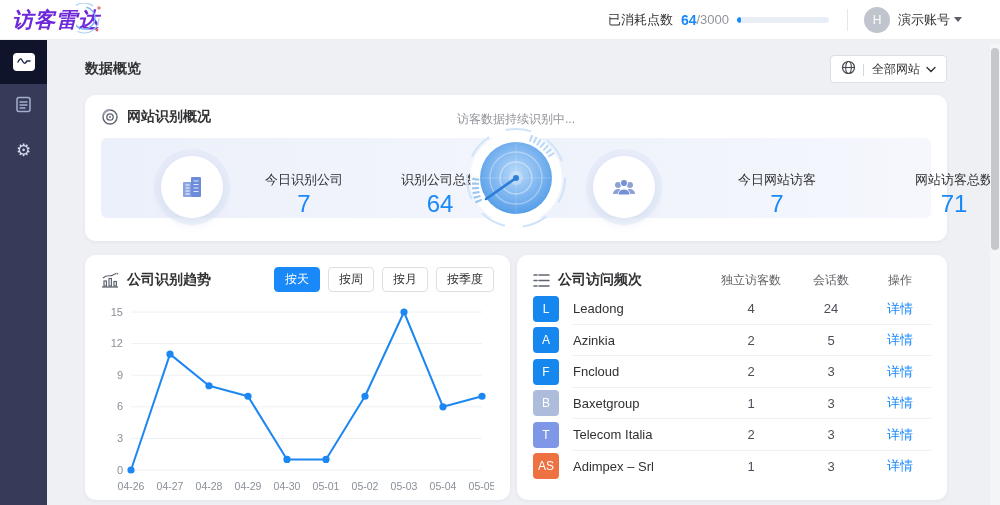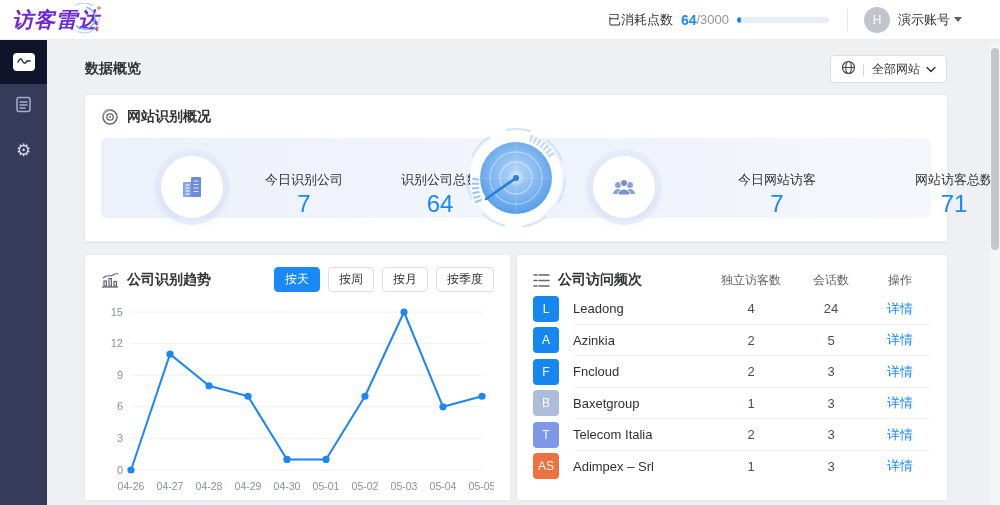--- a/index.html
+++ b/index.html
@@ -36,21 +36,21 @@
 
   
   .main { position:absolute; top:40px; left:47px; width:953px; height:465px; padding:15px 53px 13px 38px; }
   .page-head { display:flex; align-items:center; height:28px; margin-bottom:12px; }
   .page-title { font-size:14px; font-weight:700; color:#303133; }
   .site-select { margin-left:auto; height:28px; background:#fff; border:1px solid #dcdfe6; border-radius:4px;
                  display:flex; align-items:center; padding:0 10px; cursor:pointer; }
   .site-select .bar { color:#d0d3da; margin:0 7px 0 6px; font-size:12px; }
   .site-select-label { font-size:12px; color:#303133; margin-right:6px; }
 
-  .card { background:#fff; border-radius:0; box-shadow:0 1px 4px rgba(31,45,80,0.06); }
+  .card { background:#fff; border-radius:11px; box-shadow:0 1px 4px rgba(31,45,80,0.06); }
 
   
   .overview { height:146px; padding:13px 16px 0; position:relative; }
   .card-head { display:flex; align-items:center; }
   .card-title { font-size:14px; font-weight:700; color:#303133; margin-left:8px; }
   .status-text { position:absolute; left:0; right:0; top:16px; text-align:center; font-size:12px; color:#909399; }
   .ov-panel { margin-top:12px; height:80px; border-radius:6px; position:relative;
               background:linear-gradient(90deg,#ecf0fa 0%,#f2f5fc 48%,#eef2fa 52%,#f5f7fd 100%);
               display:flex; }
   .ov-half { flex:1; display:flex; align-items:flex-end; }
@@ -165,20 +165,21 @@
     <div class="card overview">
       <div class="card-head">
         <svg width="18" height="18" viewBox="0 0 18 18">
           <circle cx="9" cy="9" r="7" fill="none" stroke="#5f6470" stroke-width="1.4"></circle>
           <circle cx="9" cy="9" r="3.2" fill="none" stroke="#5f6470" stroke-width="1.3"></circle>
           <circle cx="9" cy="9" r="0.9" fill="#5f6470"></circle>
           <path d="M9 2 A7 7 0 0 0 2.5 6.5" fill="none" stroke="#9ba0aa" stroke-width="2.2"></path>
         </svg>
         <span class="card-title">网站识别概况</span>
       </div>
+      <div class="status-text">访客数据持续识别中...</div>
 
       <div class="ov-panel">
         <div class="ov-half left">
           <div class="icon-circle">
             <svg width="30" height="30" viewBox="0 0 30 30">
               <rect x="6" y="10" width="9" height="15" rx="1" fill="#8aa4e2"></rect>
               <rect x="14" y="5" width="10" height="20" rx="1" fill="#6c8cda"></rect>
               <path d="M8.5 13 h4 M8.5 16 h4 M8.5 19 h4 M8.5 22 h4" stroke="#ffffff" stroke-width="1"></path>
               <path d="M16.5 9 h5 M16.5 12.5 h5 M16.5 16 h5 M16.5 19.5 h5" stroke="#dfe8fb" stroke-width="1"></path>
             </svg>

